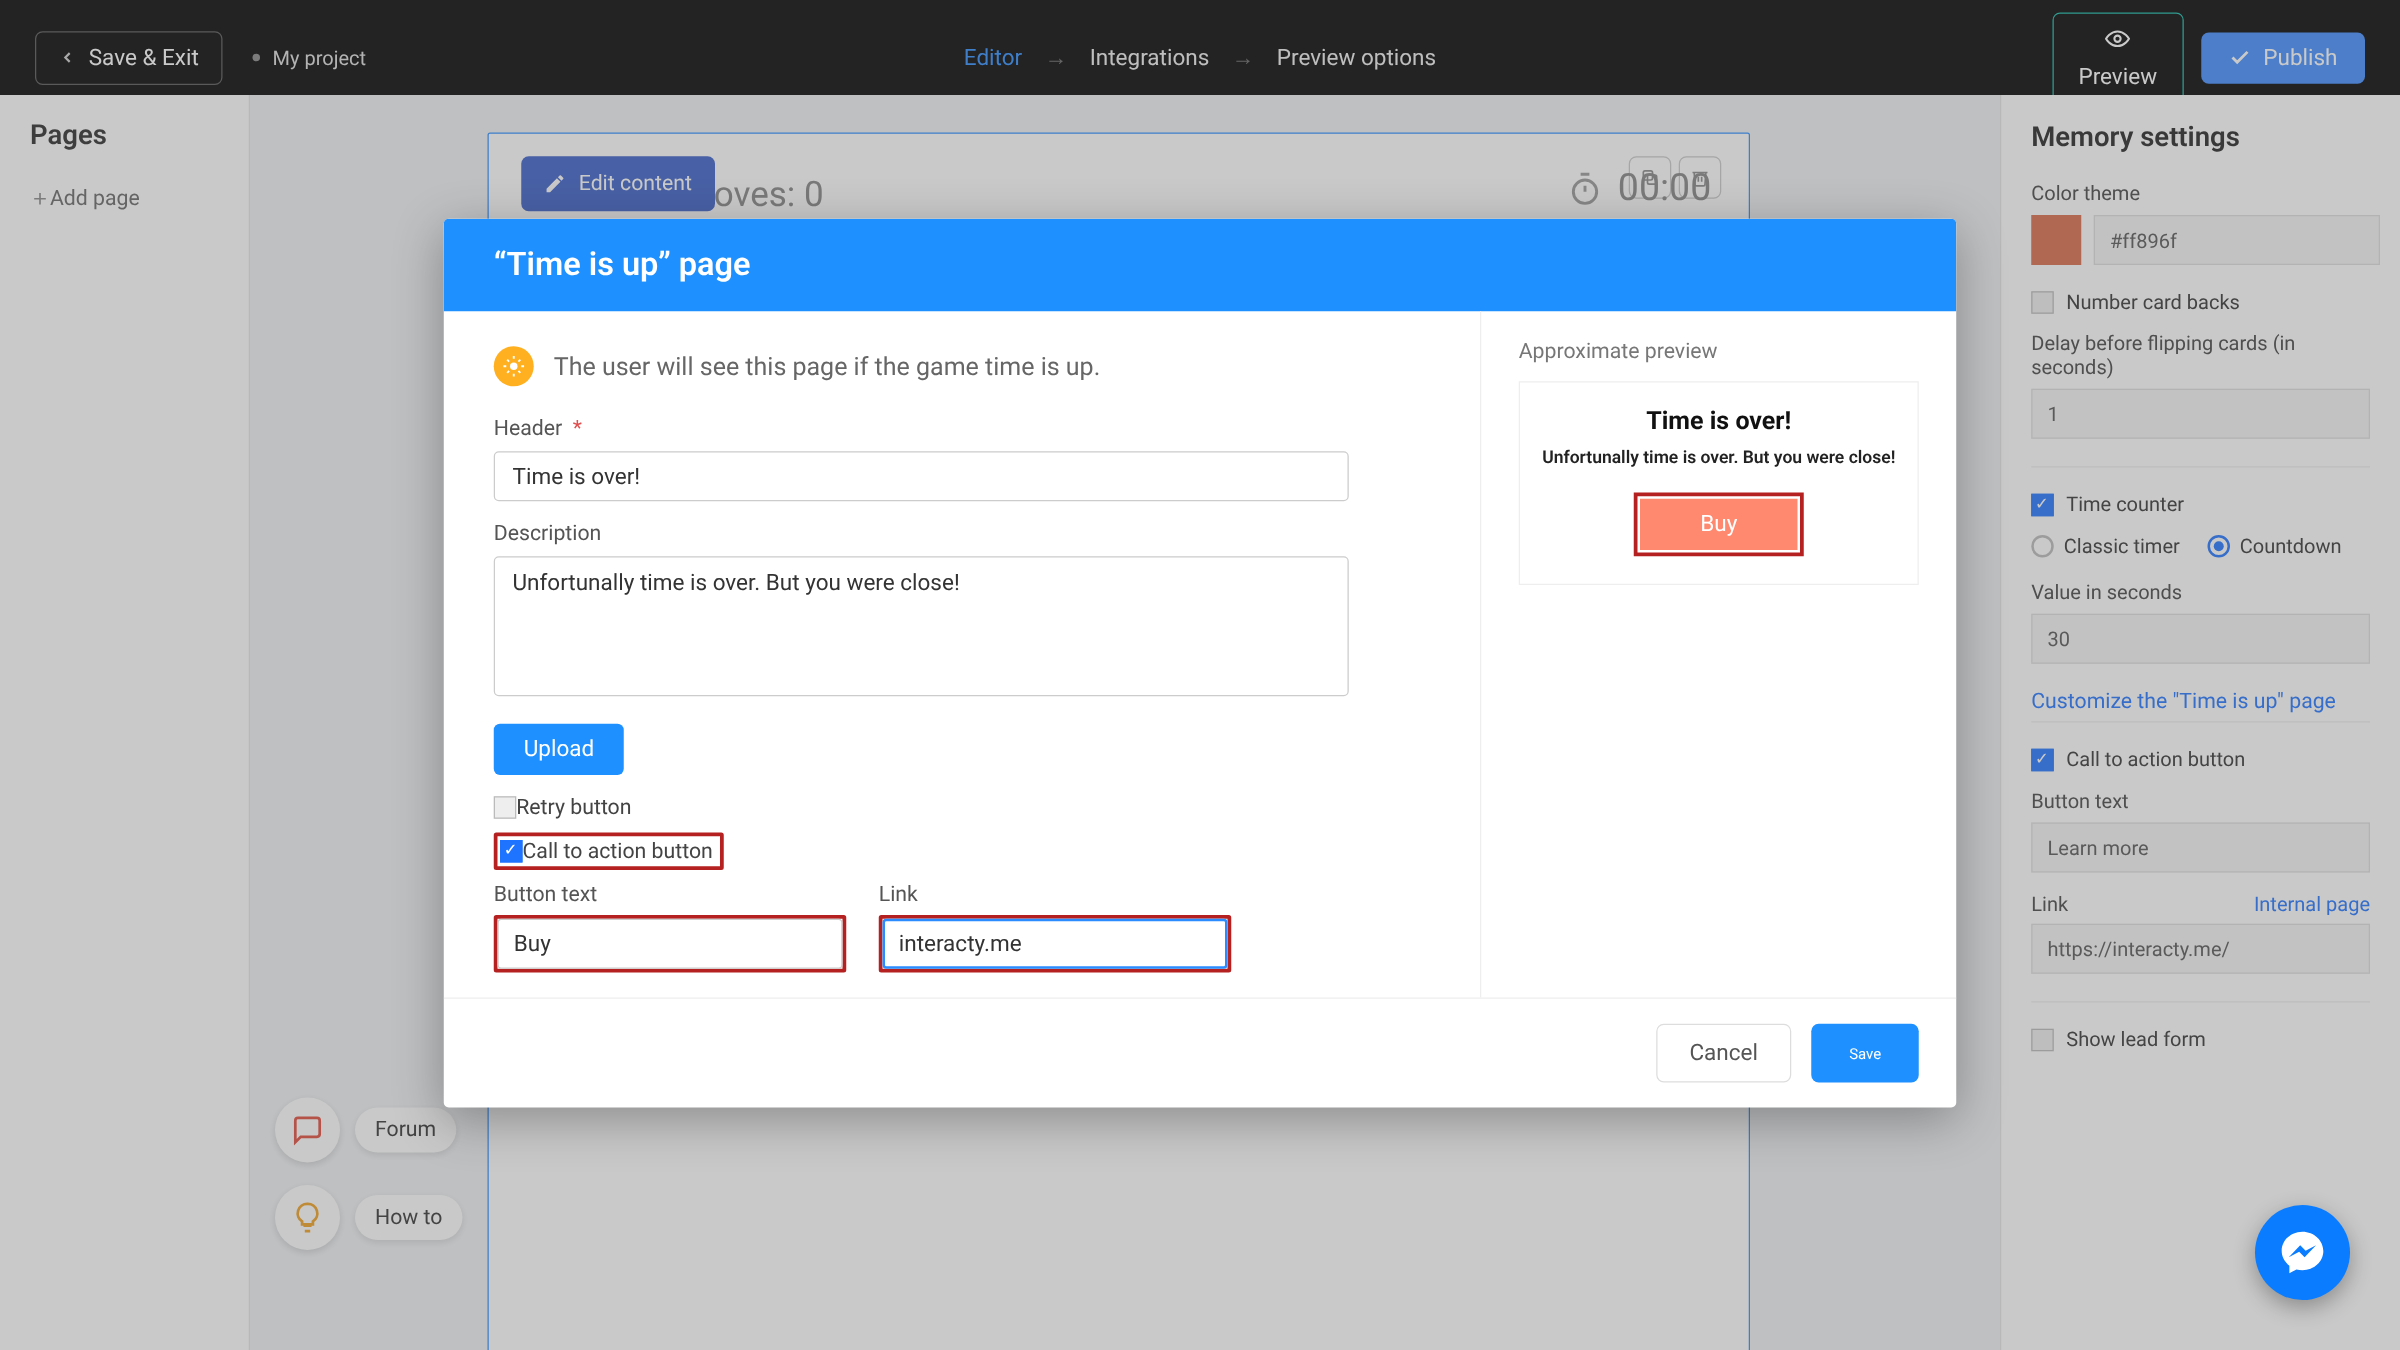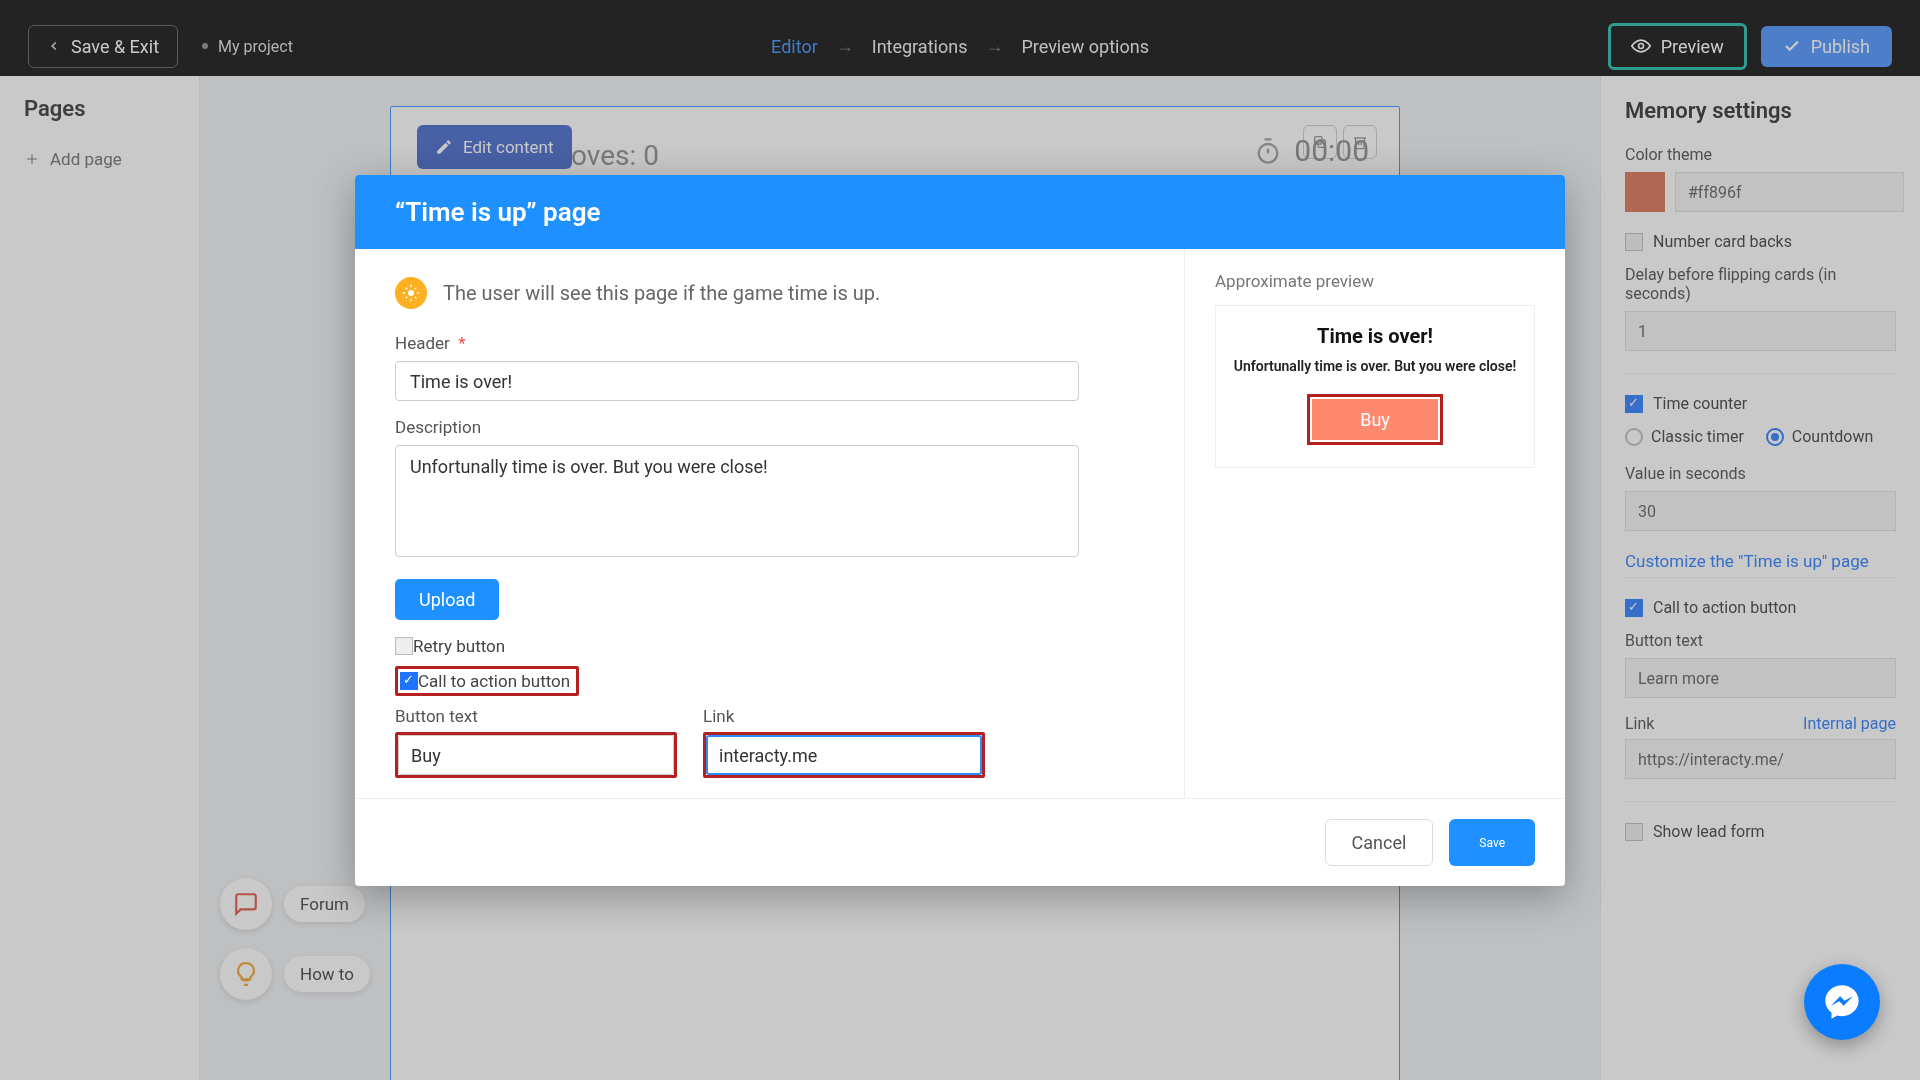--- a/index.html
+++ b/index.html
@@ -9,34 +9,34 @@
 .topbar { height: 92px; background: #000; display: flex; align-items: center; padding: 0 28px; justify-content: space-between; }
 .topbar-left { display: flex; align-items: center; gap: 24px; }
 .save-exit { display: flex; align-items: center; gap: 10px; border: 1px solid #555; color: #fff; background: transparent; padding: 10px 18px; border-radius: 6px; font-size: 18px; cursor: pointer; }
 .project-name { color: #ddd; font-size: 16px; display: flex; align-items: center; gap: 10px; }
 .project-dot { width:6px; height:6px; border-radius:50%; background:#888;}
 .topbar-center { display: flex; align-items: center; gap: 18px; font-size: 18px; position:absolute; left:50%; transform:translateX(-50%);}
 .step { color: #eee; }
 .step.active { color: #2b8cff; }
 .arrow-step { color: #666; font-size: 18px; }
 .topbar-right { display: flex; align-items: center; gap: 14px; }
-.btn-preview { display:flex; align-items:center; gap:10px; border:3px solid #14b8a6; color:#fff; background:transparent; padding:10px 20px; border-radius:6px; font-size:18px; cursor:pointer;}
+.btn-preview { display:flex; align-items:center; gap:10px; border:1px solid #14b8a6; color:#fff; background:transparent; padding:10px 20px; border-radius:6px; font-size:18px; cursor:pointer;flex-direction:column;}
 .btn-publish { display:flex; align-items:center; gap:10px; border:none; color:#fff; background:#3f8cff; padding:10px 22px; border-radius:6px; font-size:18px; cursor:pointer;}
 
 
 .main { position: absolute; top:76px; bottom:0; left:0; right:0; display:flex; }
 
 
 .pages-sidebar { width: 200px; background:#fff; border-right:1px solid #e5e5e5; padding: 20px 24px; }
 .pages-title { font-size: 22px; font-weight:600; color:#2a2a2a; margin-bottom:18px;}
 .page-thumb { border:2px solid #2b8cff; border-radius:8px; padding:14px 12px 12px; width:124px; position:relative;}
 .page-thumb-label { color:#2b8cff; font-size:16px; margin-bottom:10px;}
 .page-thumb-icon { width:60px;height:60px;border-radius:50%;background:#e9e9e9;display:flex;align-items:center;justify-content:center;color:#fff;margin:0 auto;}
 .page-thumb-dots { position:absolute; right:10px; bottom:10px; width:22px;height:22px;border-radius:50%;background:#888;color:#fff;font-size:12px;display:flex;align-items:center;justify-content:center;}
-.add-page { display:flex; align-items:center; gap:10px; color:#666; font-size:17px; margin-top:28px; cursor:pointer;}
+.add-page { display:flex; align-items:center; color:#666; font-size:17px; margin-top:28px; cursor:pointer;}
 
 
 .canvas { flex:1; position:relative; background:#f0f2f5; }
 .canvas-frame { position:absolute; left:190px; top:30px; width:1010px; height:980px; border:1px solid #2b8cff; background:#fff; border-radius:2px;}
 .edit-content-btn { position:absolute; left:26px; top:18px; background:#3a5fc8; color:#fff; padding:12px 18px; border-radius:6px; display:flex; align-items:center; gap:10px; font-size:17px; cursor:pointer;}
 .moves { position:absolute; left:180px; top:32px; color:#858585; font-size:28px;}
 .timer { position:absolute; right:30px; top:26px; color:#858585; font-size:30px; display:flex;align-items:center;gap:12px;}
 .toolbar-icons { position:absolute; right:22px; top:18px; display:flex; gap:6px;}
 .ticon { width:34px;height:34px;border:1px solid #c9c9c9;border-radius:6px;display:flex;align-items:center;justify-content:center;background:#fff;color:#888;}
 

